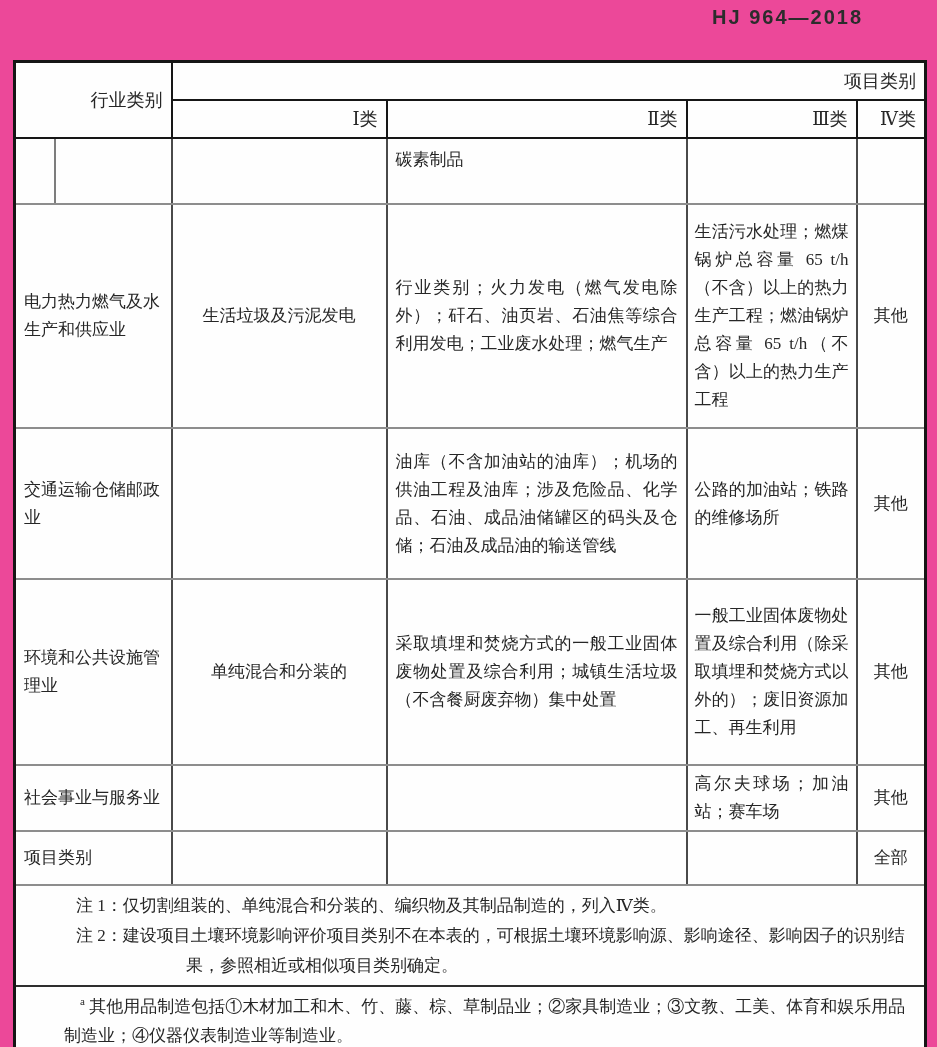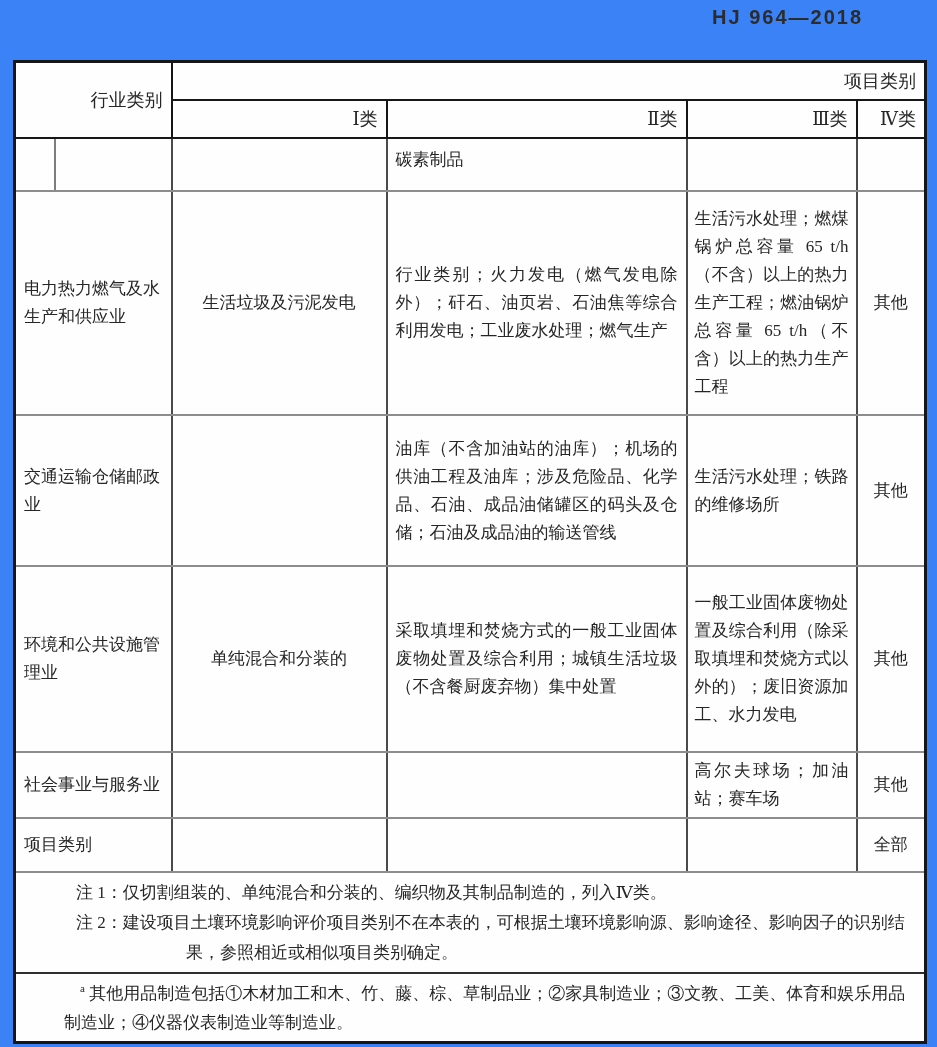--- a/index.html
+++ b/index.html
@@ -9,21 +9,21 @@
     width: 937px;
     height: 1047px;
     position: relative;
     font-family: "Liberation Serif", "DejaVu Serif", serif;
     color: #262626;
     overflow: hidden;
   }
   .page {
     position: absolute;
     inset: 0;
-    background: #3b82f6;
+    background: #ec4899;
   }
   .doc-number {
     position: absolute;
     top: 6px;
     right: 74px;
     font-family: "Liberation Sans", "DejaVu Sans", sans-serif;
     font-size: 20px;
     font-weight: 600;
     letter-spacing: 2px;
     color: #2c2c2c;
@@ -57,21 +57,21 @@
     border-bottom: 2px solid #8d8d8d;
     word-break: break-all;
   }
   th {
     font-size: 18px;
     text-align: right;
     border: 2px solid #161616;
   }
   tr.h-top    { height: 36px; }
   tr.h-sub    { height: 30px; }
-  tr.row-1    { height: 53px; }
+  tr.row-1    { height: 66px; }
   tr.row-2    { height: 224px; }
   tr.row-3    { height: 151px; }
   tr.row-4    { height: 186px; }
   tr.row-5    { height: 63px; }
   tr.row-6    { height: 30px; }
   tr.row-notes{ height: 92px; }
   tr.row-foot { height: 58px; }
 
   td.industry { text-align: left; }
   td.k1 { text-align: center; }
@@ -151,29 +151,29 @@
       <td class="k1">生活垃圾及污泥发电</td>
       <td class="k2">行业类别；火力发电（燃气发电除外）；矸石、油页岩、石油焦等综合利用发电；工业废水处理；燃气生产</td>
       <td class="k3">生活污水处理；燃煤锅炉总容量 65 t/h（不含）以上的热力生产工程；燃油锅炉总容量 65 t/h（不含）以上的热力生产工程</td>
       <td class="k4">其他</td>
     </tr>
 
     <tr class="row-3">
       <td colspan="2" class="industry">交通运输仓储邮政业</td>
       <td class="k1"></td>
       <td class="k2">油库（不含加油站的油库）；机场的供油工程及油库；涉及危险品、化学品、石油、成品油储罐区的码头及仓储；石油及成品油的输送管线</td>
-      <td class="k3">生活污水处理；铁路的维修场所</td>
+      <td class="k3">公路的加油站；铁路的维修场所</td>
       <td class="k4">其他</td>
     </tr>
 
     <tr class="row-4">
       <td colspan="2" class="industry">环境和公共设施管理业</td>
       <td class="k1">单纯混合和分装的</td>
       <td class="k2">采取填埋和焚烧方式的一般工业固体废物处置及综合利用；城镇生活垃圾（不含餐厨废弃物）集中处置</td>
-      <td class="k3">一般工业固体废物处置及综合利用（除采取填埋和焚烧方式以外的）；废旧资源加工、水力发电</td>
+      <td class="k3">一般工业固体废物处置及综合利用（除采取填埋和焚烧方式以外的）；废旧资源加工、再生利用</td>
       <td class="k4">其他</td>
     </tr>
 
     <tr class="row-5">
       <td colspan="2" class="industry">社会事业与服务业</td>
       <td class="k1"></td>
       <td class="k2"></td>
       <td class="k3">高尔夫球场；加油站；赛车场</td>
       <td class="k4">其他</td>
     </tr>

